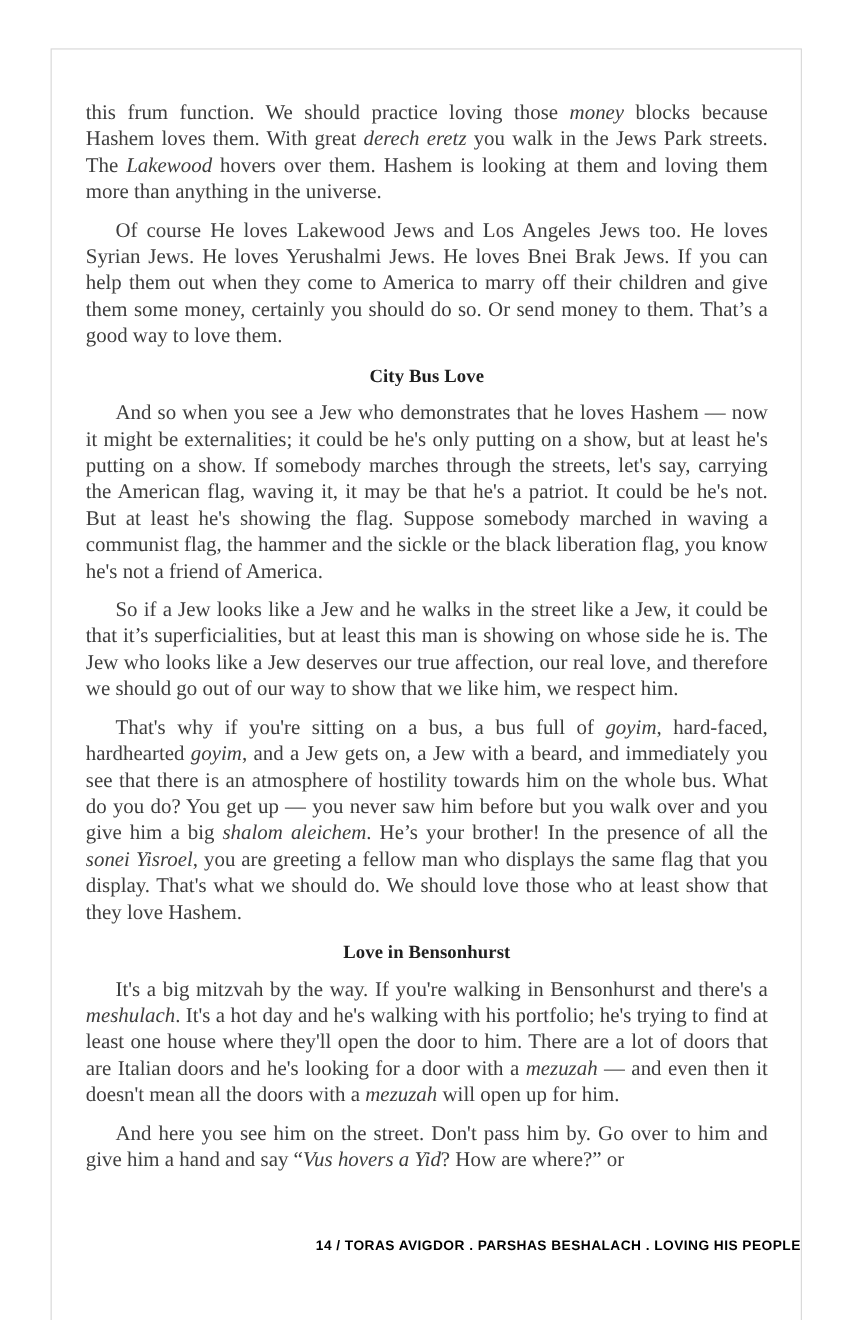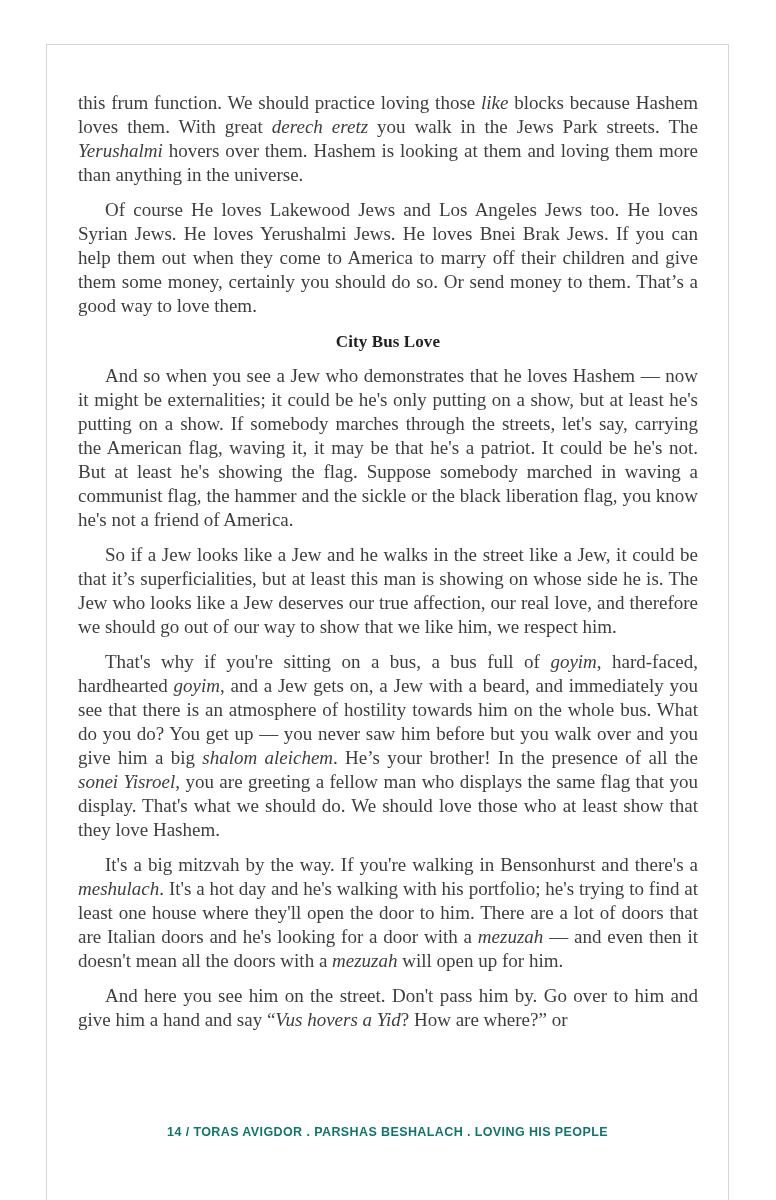--- a/index.html
+++ b/index.html
@@ -49,38 +49,39 @@
     color: #212121;
     text-align: center;
     margin: 14px 0 13px 0;
     letter-spacing: 0.1px;
   }
   .footer {
     position: absolute;
     top: 1080px;
     left: 0;
     right: 0;
-    text-align: center;
+    text-align: right;
     font-family: "Liberation Sans", sans-serif;
     font-weight: 700;
     font-size: 12.5px;
     letter-spacing: 0.4px;
-    color: #0f766e;
+    color: #000000;
   }
 </style>
 </head>
 <body>
 
 <div class="page">
   <div class="content">
-      <p class="no-indent"><span>this frum function. We should practice loving those </span><em>like</em><span> blocks because Hashem loves them. With great </span><em>derech eretz</em><span> you walk in the Jews Park streets. The </span><em>Yerushalmi</em><span> hovers over them. Hashem is looking at them and loving them more than anything in the universe.</span></p>
+      <p class="no-indent"><span>this frum function. We should practice loving those </span><em>money</em><span> blocks because Hashem loves them. With great </span><em>derech eretz</em><span> you walk in the Jews Park streets. The </span><em>Lakewood</em><span> hovers over them. Hashem is looking at them and loving them more than anything in the universe.</span></p>
       <p><span>Of course He loves Lakewood Jews and Los Angeles Jews too. He loves Syrian Jews. He loves Yerushalmi Jews. He loves Bnei Brak Jews. If you can help them out when they come to America to marry off their children and give them some money, certainly you should do so. Or send money to them. That’s a good way to love them.</span></p>
       <h2>City Bus Love</h2>
       <p><span>And so when you see a Jew who demonstrates that he loves Hashem — now it might be externalities; it could be he's only putting on a show, but at least he's putting on a show. If somebody marches through the streets, let's say, carrying the American flag, waving it, it may be that he's a patriot. It could be he's not. But at least he's showing the flag. Suppose somebody marched in waving a communist flag, the hammer and the sickle or the black liberation flag, you know he's not a friend of America.</span></p>
       <p><span>So if a Jew looks like a Jew and he walks in the street like a Jew, it could be that it’s superficialities, but at least this man is showing on whose side he is. The Jew who looks like a Jew deserves our true affection, our real love, and therefore we should go out of our way to show that we like him, we respect him.</span></p>
       <p><span>That's why if you're sitting on a bus, a bus full of </span><em>goyim</em><span>, hard-faced, hardhearted </span><em>goyim</em><span>, and a Jew gets on, a Jew with a beard, and immediately you see that there is an atmosphere of hostility towards him on the whole bus. What do you do? You get up — you never saw him before but you walk over and you give him a big </span><em>shalom aleichem</em><span>. He’s your brother! In the presence of all the </span><em>sonei Yisroel</em><span>, you are greeting a fellow man who displays the same flag that you display. That's what we should do. We should love those who at least show that they love Hashem.</span></p>
+      <h2>Love in Bensonhurst</h2>
       <p><span>It's a big mitzvah by the way. If you're walking in Bensonhurst and there's a </span><em>meshulach</em><span>. It's a hot day and he's walking with his portfolio; he's trying to find at least one house where they'll open the door to him. There are a lot of doors that are Italian doors and he's looking for a door with a </span><em>mezuzah</em><span> — and even then it doesn't mean all the doors with a </span><em>mezuzah</em><span> will open up for him.</span></p>
       <p><span>And here you see him on the street. Don't pass him by. Go over to him and give him a hand and say “</span><em>Vus hovers a Yid</em><span>? How are where?” or</span></p>
     </div>
   <div class="footer">
     <span>14 / TORAS AVIGDOR . PARSHAS BESHALACH . LOVING HIS PEOPLE</span>
   </div>
 </div>
 
 </body></html>

